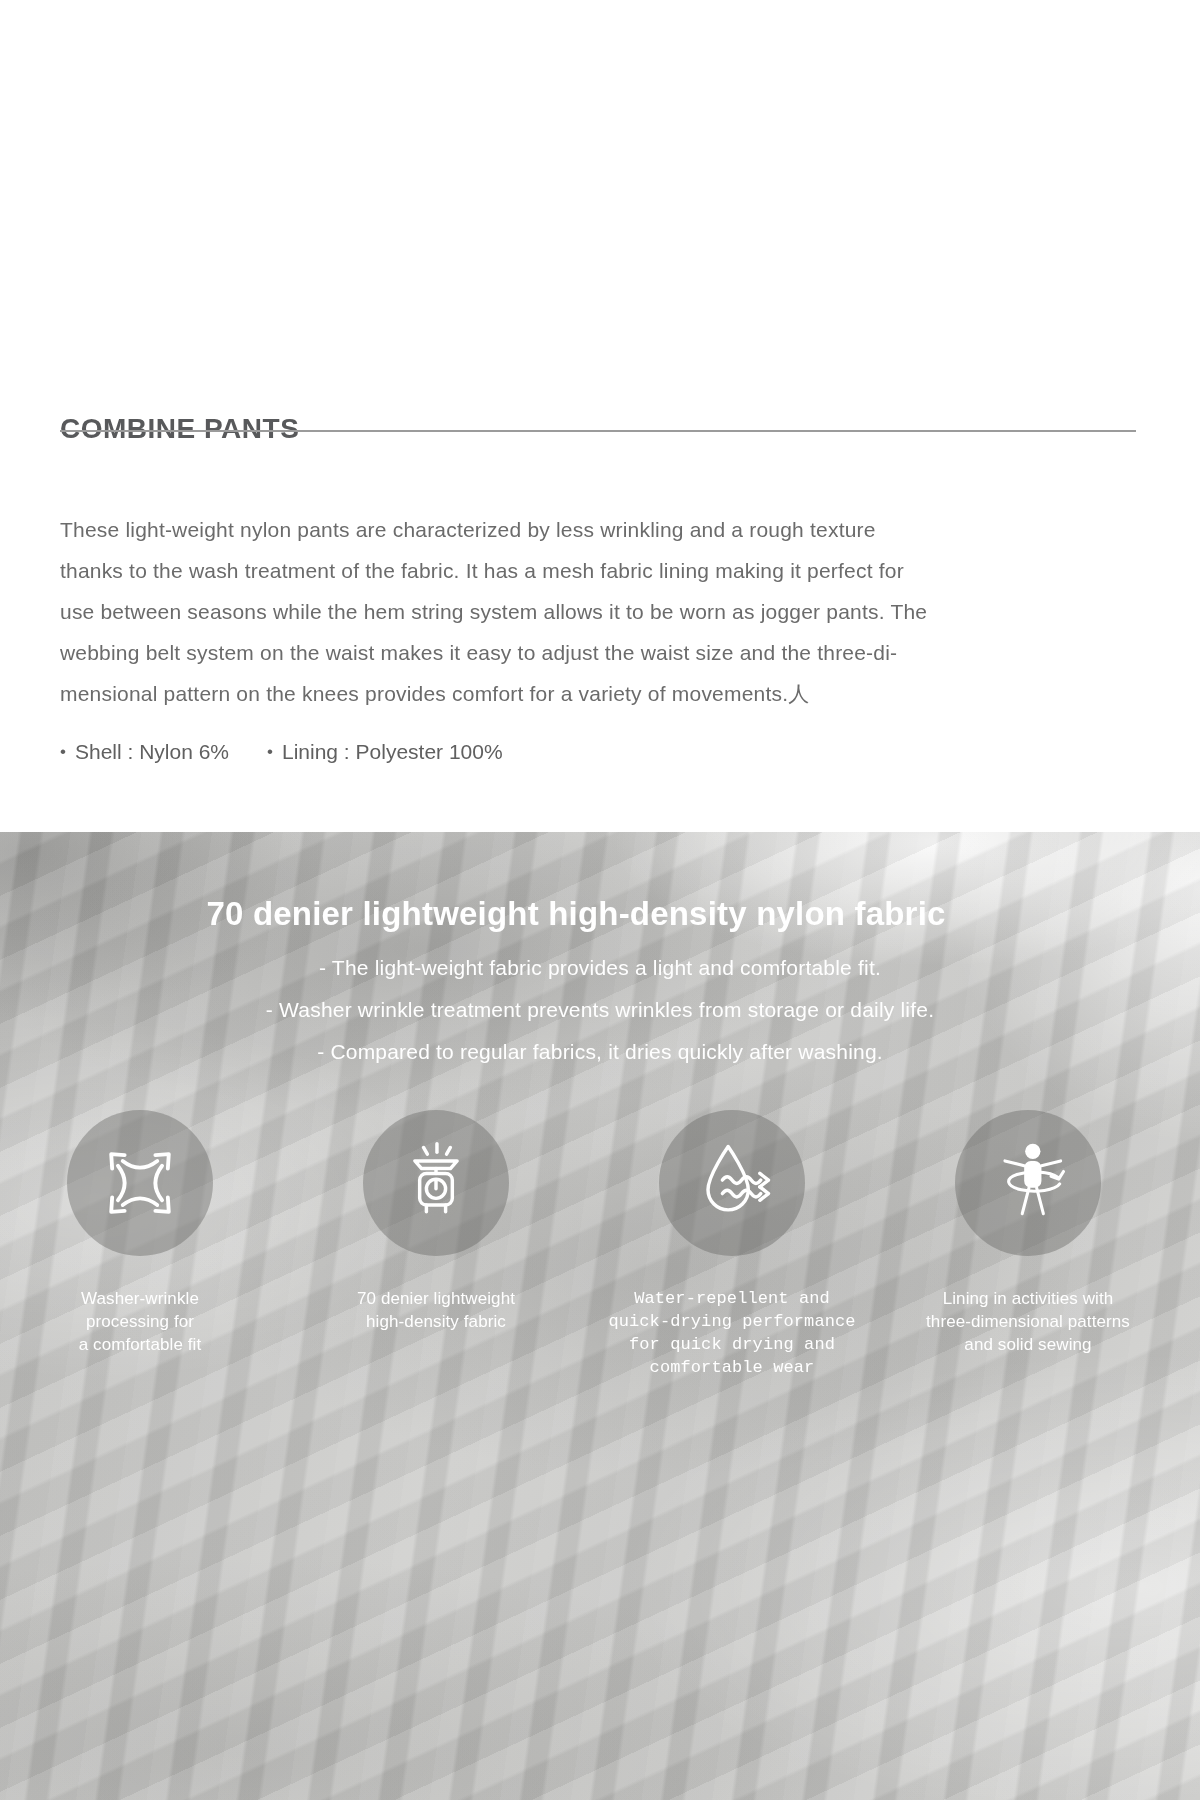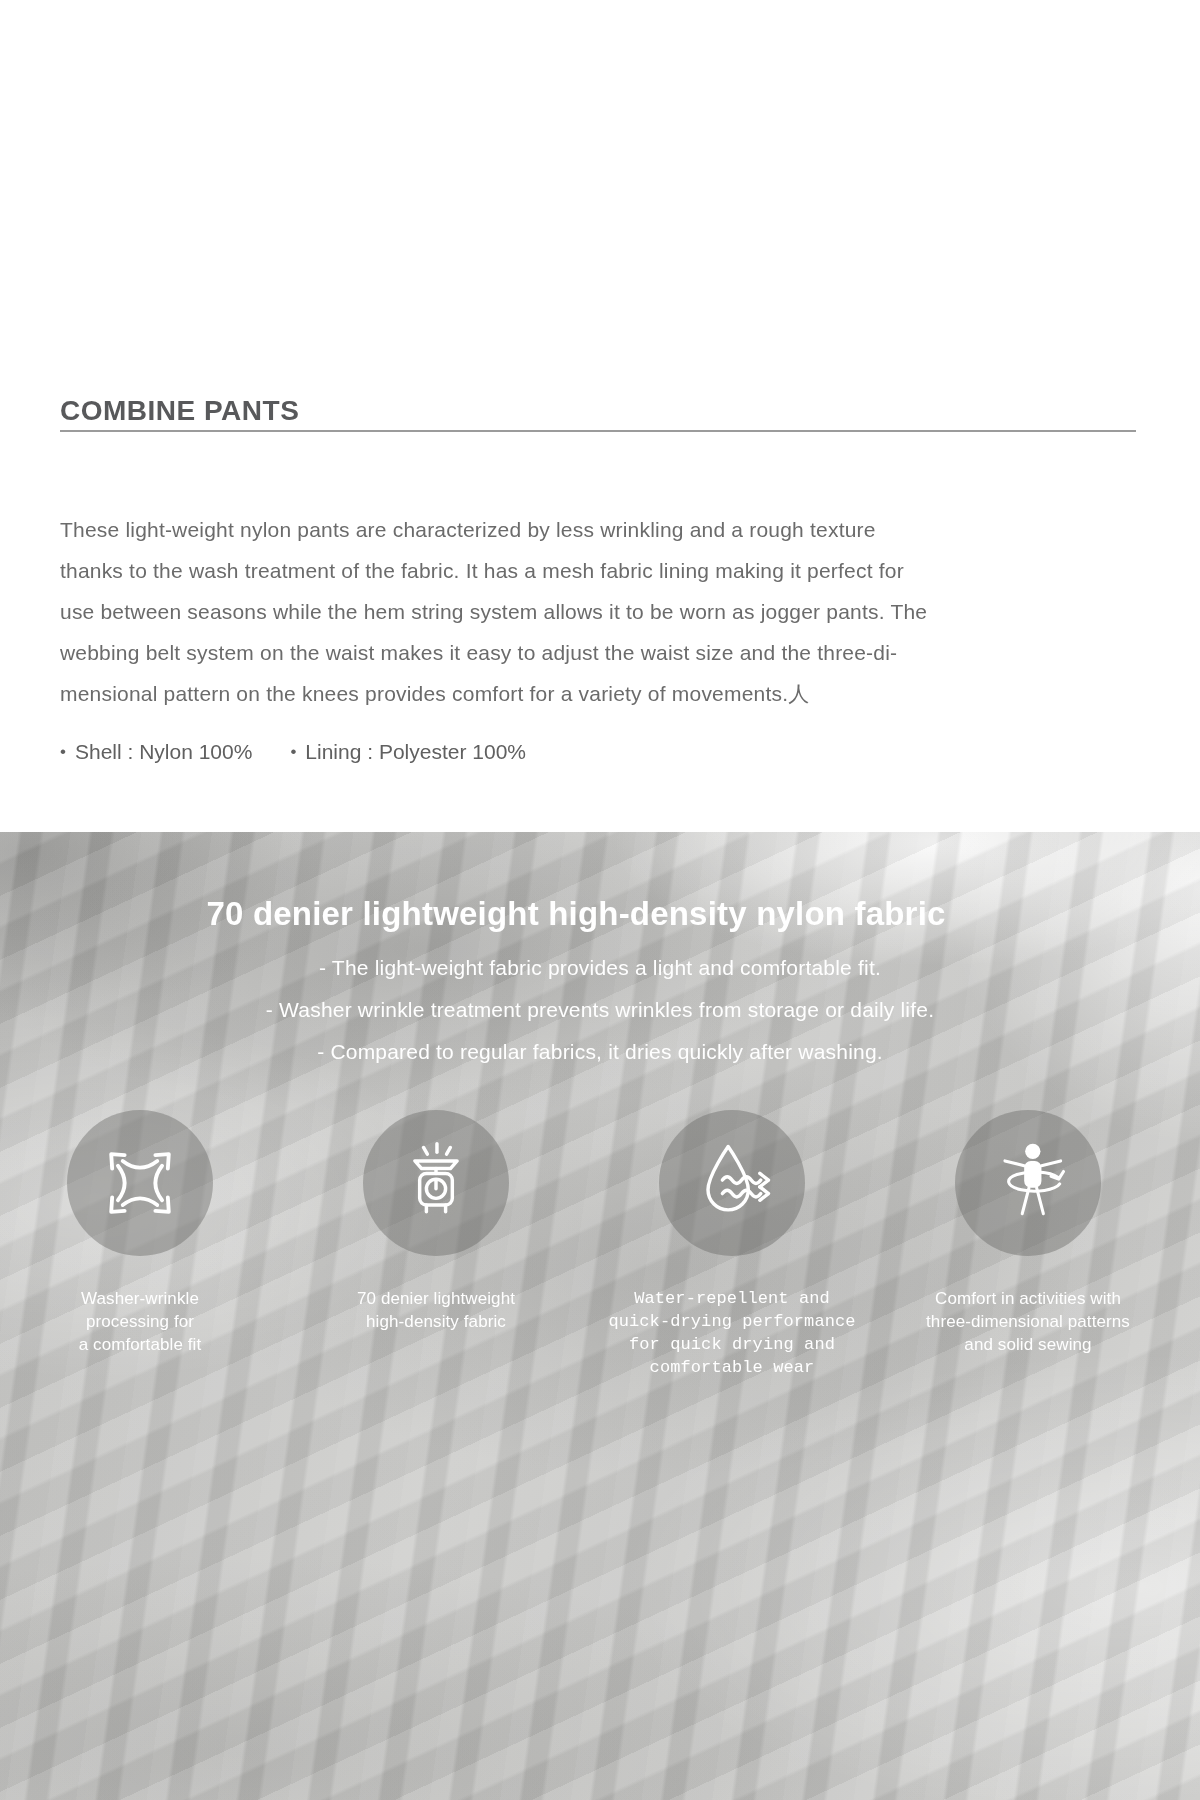--- a/index.html
+++ b/index.html
@@ -3,21 +3,21 @@
 <meta charset="utf-8">
 <style>
   html,body{margin:0;padding:0;}
   body{
     width:1200px;height:1800px;position:relative;background:#ffffff;
     font-family:"Liberation Sans","DejaVu Sans",sans-serif;overflow:hidden;
   }
   .abs{position:absolute;}
   
   .product-title{
-    left:60px;top:376px;font-size:28px;font-weight:bold;color:#58595b;
+    left:60px;top:394px;font-size:28px;font-weight:bold;color:#58595b;
     letter-spacing:.5px;
   }
   .title-rule{left:60px;top:430px;width:1076px;height:2px;background:#9b9b9b;}
   .product-desc{
     left:60px;top:488px;width:1010px;font-size:21px;line-height:41px;
     color:#6b6b6b;letter-spacing:.2px;white-space:pre-line;
   }
   .materials{left:60px;top:740px;display:flex;gap:38px;font-size:21px;color:#606060;}
   .materials .item{display:flex;align-items:baseline;}
   .materials .bullet{font-size:17px;margin-right:9px;position:relative;top:-2px;}
@@ -70,21 +70,21 @@
 
 <p class="abs product-desc">These light-weight nylon pants are characterized by less wrinkling and a rough texture
 thanks to the wash treatment of the fabric. It has a mesh fabric lining making it perfect for
 use between seasons while the hem string system allows it to be worn as jogger pants. The
 webbing belt system on the waist makes it easy to adjust the waist size and the three-di-
 mensional pattern on the knees provides comfort for a variety of movements.人</p>
 
 <div class="abs materials">
   <div class="item">
     <span class="bullet">•</span>
-    <span>Shell : Nylon 100%</span>
+    <span>Shell : Nylon 6%</span>
   </div>
   <div class="item">
     <span class="bullet">•</span>
     <span>Lining : Polyester 100%</span>
   </div>
 </div>
 
 <section class="abs fabric-section">
 
   <h2 class="abs fabric-title">70 denier lightweight high-density nylon fabric</h2>
@@ -156,19 +156,19 @@
           <circle cx="55" cy="17" r="8" fill="#ffffff" stroke="none"></circle>
           <rect x="46" y="27" width="18" height="28" rx="7" fill="#ffffff" stroke="none"></rect>
           <path d="M46 32 L26 27"></path>
           <path d="M64 32 L84 27"></path>
           <path d="M51 55 L44 82"></path>
           <path d="M59 55 L66 82"></path>
           <path d="M81 44 A27 10 0 1 0 83 51"></path>
           <path d="M87 38 L82 46 L74 43"></path>
         </svg>
       </div>
-      <div class="feature-caption">Comfort in activities with
+      <div class="feature-caption">Lining in activities with
 three-dimensional patterns
 and solid sewing</div>
     </div>
 
   </div>
 </section>
 
 </body></html>

